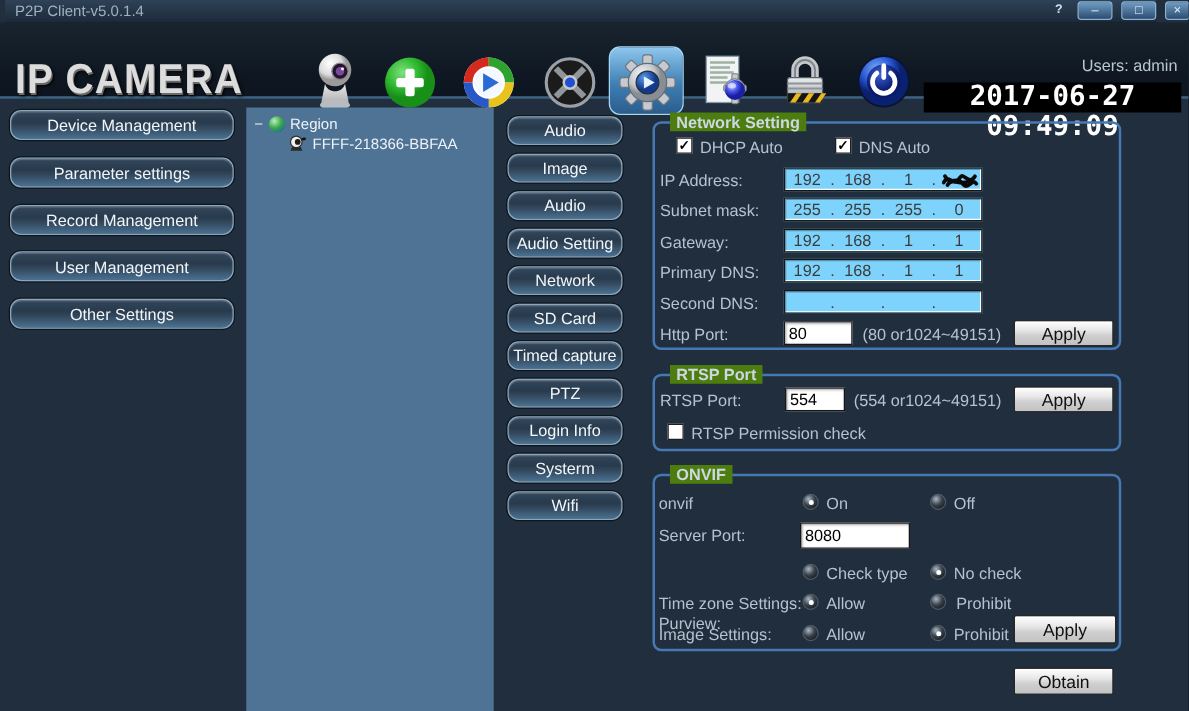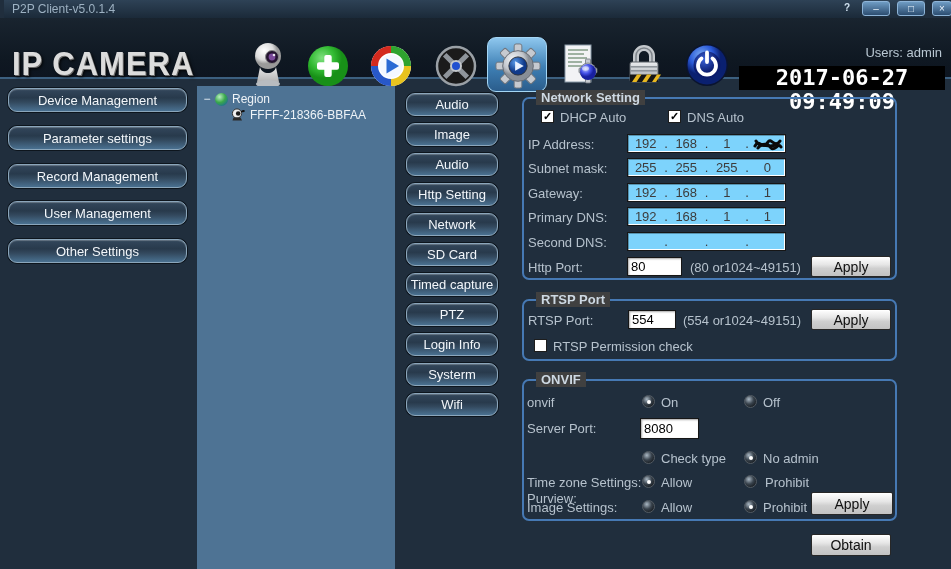--- a/index.html
+++ b/index.html
@@ -43,21 +43,21 @@
   
   .tree{left:197px;top:86px;width:198px;height:483px;background:#4e7394;}
   .tree-row{position:absolute;display:flex;align-items:center;gap:4px;color:#eef3f7;
             font-size:12px;cursor:pointer;white-space:nowrap;}
   .globe{width:13px;height:13px;border-radius:50%;
          background:radial-gradient(circle at 35% 30%,#b9f0c1,#3aa84a 45%,#1a6a9a 85%,#0a3a5a);}
   .minus{color:#dfe8ef;font-size:12px;width:8px;text-align:center;}
 
   
   .grp{left:522px;width:375px;border:2px solid #4679b4;border-radius:7px;box-sizing:border-box;}
-  .legend{position:absolute;top:-9px;left:12px;background:#404040;padding:0 5px;
+  .legend{position:absolute;top:-9px;left:12px;background:#4d7c0f;padding:0 5px;
           font-size:13px;font-weight:bold;color:#cdd8e2;}
   .lbl{position:absolute;font-size:13px;color:#b6c2cd;white-space:nowrap;}
   .hint{position:absolute;font-size:13px;color:#b6c2cd;white-space:nowrap;}
 
   
   .ipfield{position:absolute;width:159px;height:19px;background:#7dd3fc;border:1px solid #161616;
            box-shadow:inset 1px 1px 0 rgba(0,0,0,.3),inset -1px -1px 0 #fff;
            display:flex;align-items:center;box-sizing:border-box;
            font-size:13px;color:#3c3c3c;}
   .oct{flex:1;text-align:center;position:relative;height:100%;line-height:17px;}
@@ -287,21 +287,21 @@
   <div class="a btn3d tab-btn" style="top:93px;">
       <span>Audio</span>
     </div>
   <div class="a btn3d tab-btn" style="top:123px;">
       <span>Image</span>
     </div>
   <div class="a btn3d tab-btn" style="top:153px;">
       <span>Audio</span>
     </div>
   <div class="a btn3d tab-btn" style="top:183px;">
-      <span>Http Setting</span>
+      <span>Audio Setting</span>
     </div>
   <div class="a btn3d tab-btn" style="top:213px;">
       <span>Network</span>
     </div>
   <div class="a btn3d tab-btn" style="top:243px;">
       <span>SD Card</span>
     </div>
   <div class="a btn3d tab-btn" style="top:273px;">
       <span>Timed capture</span>
     </div>
@@ -408,27 +408,27 @@
     <div class="legend">ONVIF</div>
   </div>
 
   <div class="a lbl" style="left:527px;top:395px;">onvif</div>
   <div class="a radio on" style="left:642px;top:395px;"></div>
   <div class="a lbl" style="left:661px;top:395px;">On</div>
   <div class="a radio" style="left:744px;top:395px;"></div>
   <div class="a lbl" style="left:763px;top:395px;">Off</div>
 
   <div class="a lbl" style="left:527px;top:421px;">Server Port:</div>
-  <input class="txtinput" style="left: 640px; top: 418px; width: 59px; height: 21px;" value="8080">
+  <input class="txtinput" style="left: 640px; top: 418px; width: 88px; height: 21px;" value="8080">
 
   <div class="a lbl" style="left:527px;top:471px;margin-top:20px;">Purview:</div>
   <div class="a radio" style="left:642px;top:451px;"></div>
   <div class="a lbl" style="left:661px;top:451px;">Check type</div>
   <div class="a radio on" style="left:744px;top:451px;"></div>
-  <div class="a lbl" style="left:763px;top:451px;">No admin</div>
+  <div class="a lbl" style="left:763px;top:451px;">No check</div>
 
   <div class="a lbl" style="left:527px;top:475px;">Time zone Settings:</div>
   <div class="a radio on" style="left:642px;top:475px;"></div>
   <div class="a lbl" style="left:661px;top:475px;">Allow</div>
   <div class="a radio" style="left:744px;top:475px;"></div>
   <div class="a lbl" style="left:765px;top:475px;">Prohibit</div>
 
   <div class="a lbl" style="left:527px;top:500px;">Image Settings:</div>
   <div class="a radio" style="left:642px;top:500px;"></div>
   <div class="a lbl" style="left:661px;top:500px;">Allow</div>

